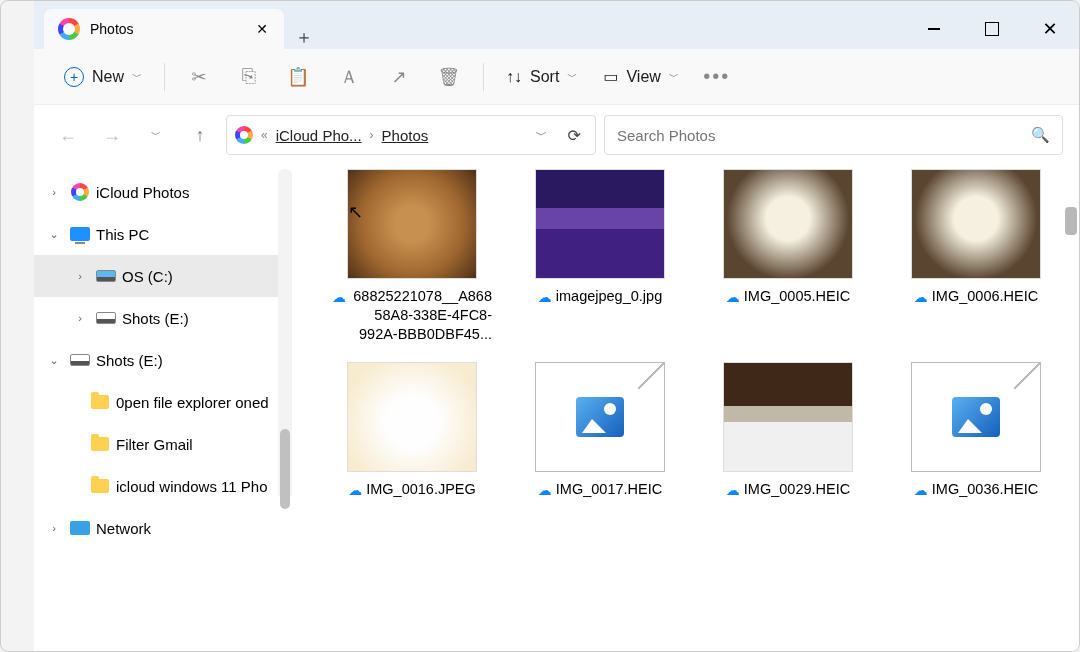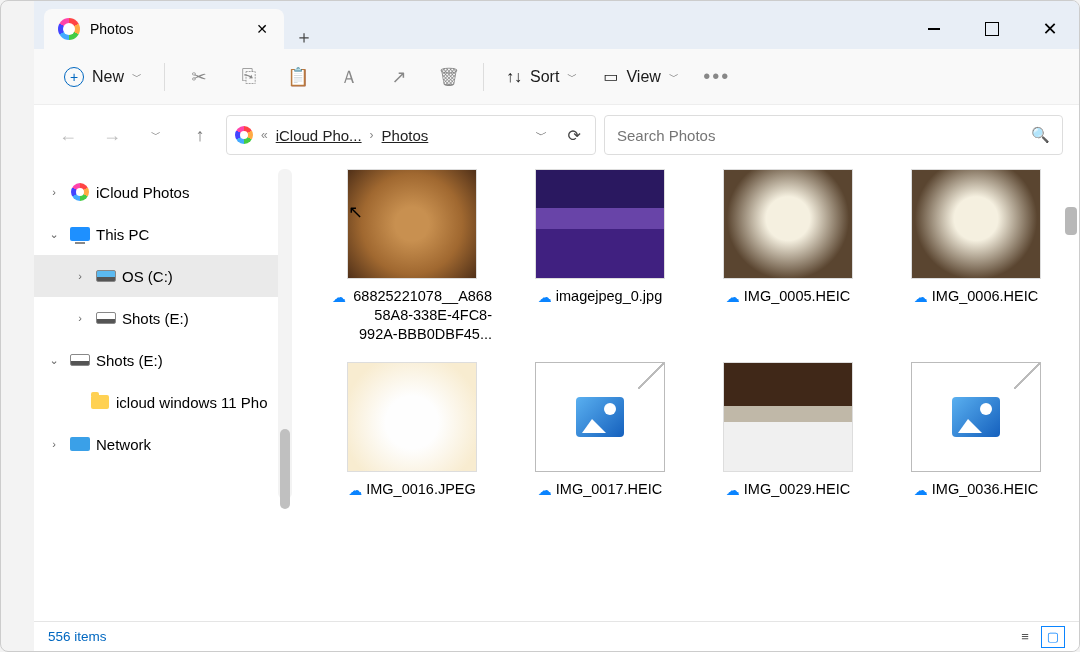--- a/index.html
+++ b/index.html
@@ -185,20 +185,34 @@
         <span class="ticon">
             <span class="drive-icon"></span>
           </span>
         <span>Shots (E:)</span>
       </div>
       <div class="tree-item">
         <span class="ind2"></span>
         <span class="ticon">
             <span class="folder-icon"></span>
           </span>
+        <span>0pen file explorer oned</span>
+      </div>
+      <div class="tree-item">
+        <span class="ind2"></span>
+        <span class="ticon">
+            <span class="folder-icon"></span>
+          </span>
+        <span>Filter Gmail</span>
+      </div>
+      <div class="tree-item">
+        <span class="ind2"></span>
+        <span class="ticon">
+            <span class="folder-icon"></span>
+          </span>
         <span>icloud windows 11 Pho</span>
       </div>
       <div class="tree-item">
         <span class="chev">›</span>
         <span class="ticon">
             <span class="net-icon"></span>
           </span>
         <span>Network</span>
       </div>
     </div>
@@ -263,22 +277,15 @@
             </div>
           <div class="label">
               <span class="cloud">☁</span>
               <span class="fname">IMG_0036.HEIC</span>
             </div>
         </div>
       </div>
     </div>
   </div>
 
-  <div class="statusbar">
-    <span>556 items</span>
-    <div class="viewbtns">
-      <div class="vbtn">≡</div>
-      <div class="vbtn active">▢</div>
-    </div>
-  </div>
 
   <div class="cursor">↖</div>
 </div>
 
 </body></html>

